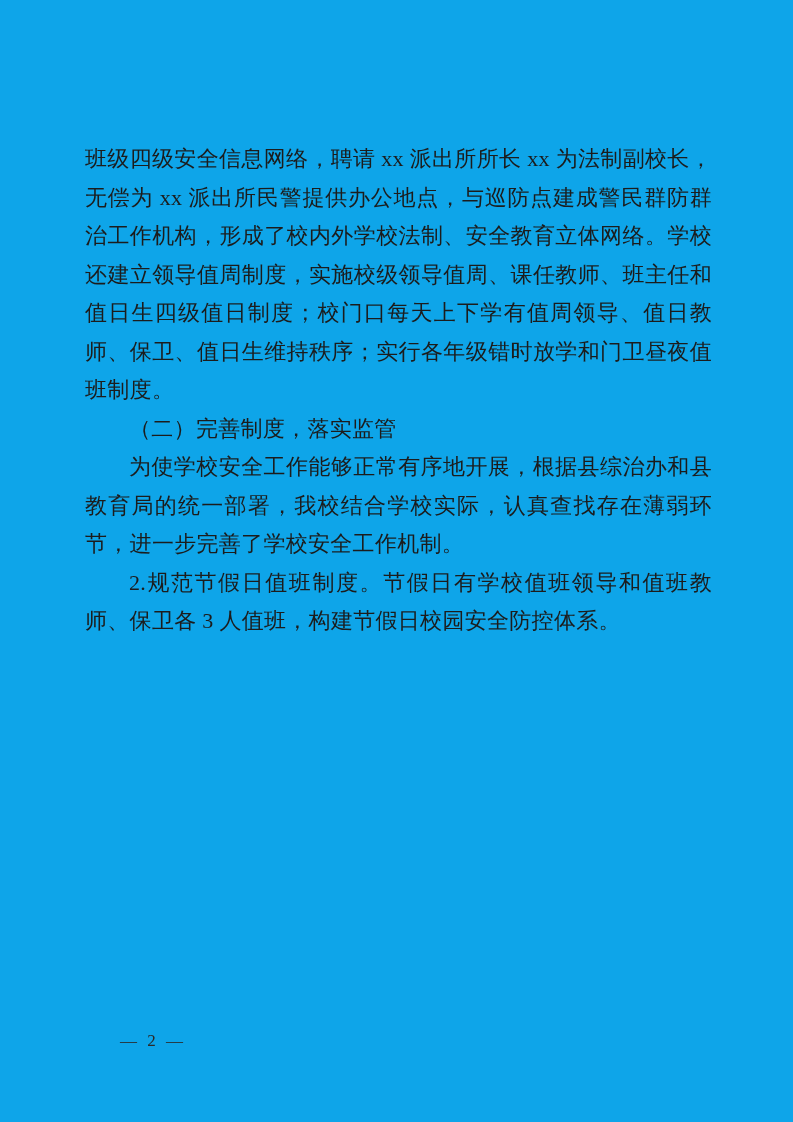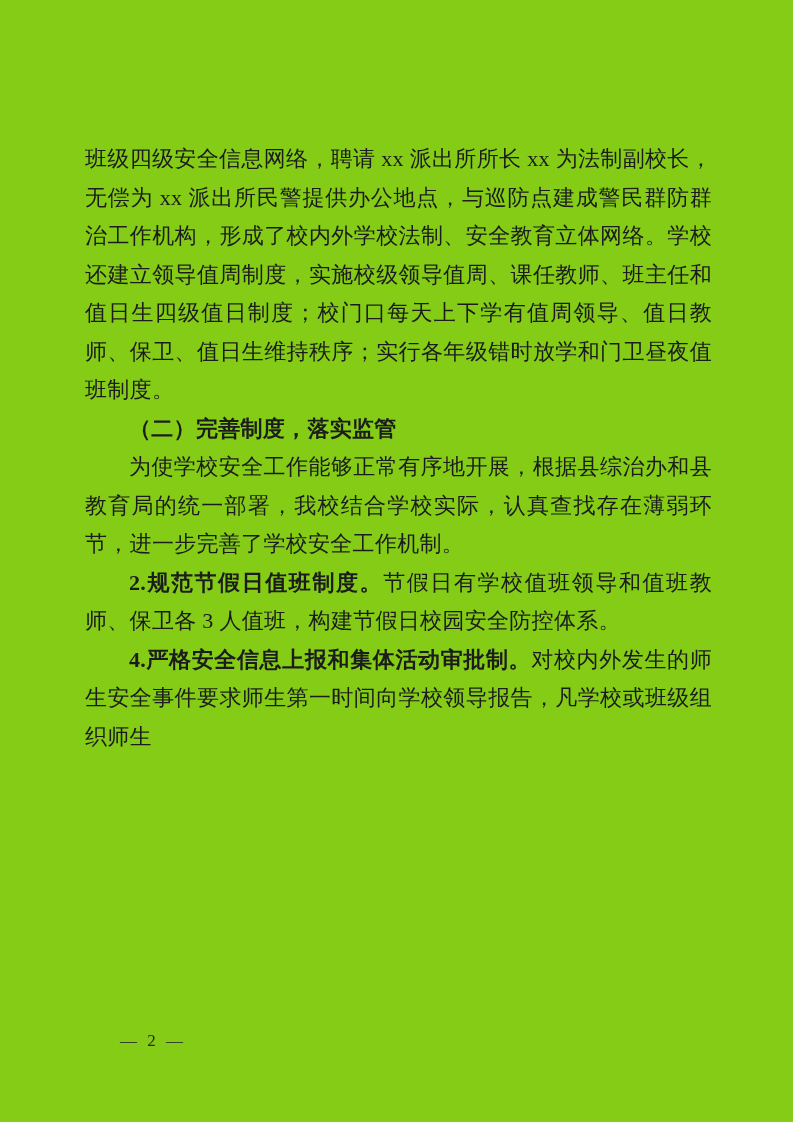--- a/index.html
+++ b/index.html
@@ -1,56 +1,55 @@
 <!DOCTYPE html>
 <html><head>
 <meta charset="utf-8">
 <style>
   * { margin: 0; padding: 0; box-sizing: border-box; }
   html, body { background: #ffffff; }
   .page {
     position: relative;
     width: 793px;
     height: 1122px;
-    background: #84cc16;
+    background: #0ea5e9;
     font-family: "Liberation Serif", "DejaVu Serif", serif;
     color: #1c1c1c;
     overflow: hidden;
   }
   .doc-body {
     position: absolute;
     left: 85px;
     top: 140px;
     width: 627px;
   }
   .para {
     font-size: 22px;
     line-height: 38.5px;
     text-align: justify;
     letter-spacing: 0.3px;
     word-break: break-all;
   }
   .para.indent { text-indent: 2em; }
   .para.heading { font-weight: bold; }
-  .run-bold { font-weight: bold; }
+  .run-bold { font-weight: normal; }
   .footer {
     position: absolute;
     left: 120px;
     top: 1031px;
     font-size: 17px;
     letter-spacing: 3px;
     color: #2a2a2a;
     font-family: "Liberation Serif", "DejaVu Serif", serif;
   }
 </style>
 </head>
 <body>
 
 <div class="page">
   <div class="doc-body">
       <p class="para body"><span class="run">班级四级安全信息网络，聘请 xx 派出所所长 xx 为法制副校长，无偿为 xx 派出所民警提供办公地点，与巡防点建成警民群防群治工作机构，形成了校内外学校法制、安全教育立体网络。学校还建立领导值周制度，实施校级领导值周、课任教师、班主任和值日生四级值日制度；校门口每天上下学有值周领导、值日教师、保卫、值日生维持秩序；实行各年级错时放学和门卫昼夜值班制度。</span></p>
       <p class="para heading indent"><span class="run run-bold">（二）完善制度，落实监管</span></p>
       <p class="para body indent"><span class="run">为使学校安全工作能够正常有序地开展，根据县综治办和县教育局的统一部署，我校结合学校实际，认真查找存在薄弱环节，进一步完善了学校安全工作机制。</span></p>
       <p class="para body indent"><span class="run run-bold">2.规范节假日值班制度。</span><span class="run">节假日有学校值班领导和值班教师、保卫各 3 人值班，构建节假日校园安全防控体系。</span></p>
-      <p class="para body indent"><span class="run run-bold">4.严格安全信息上报和集体活动审批制。</span><span class="run">对校内外发生的师生安全事件要求师生第一时间向学校领导报告，凡学校或班级组织师生</span></p>
     </div>
   <div class="footer">— 2 —</div>
 </div>
 
 </body></html>

